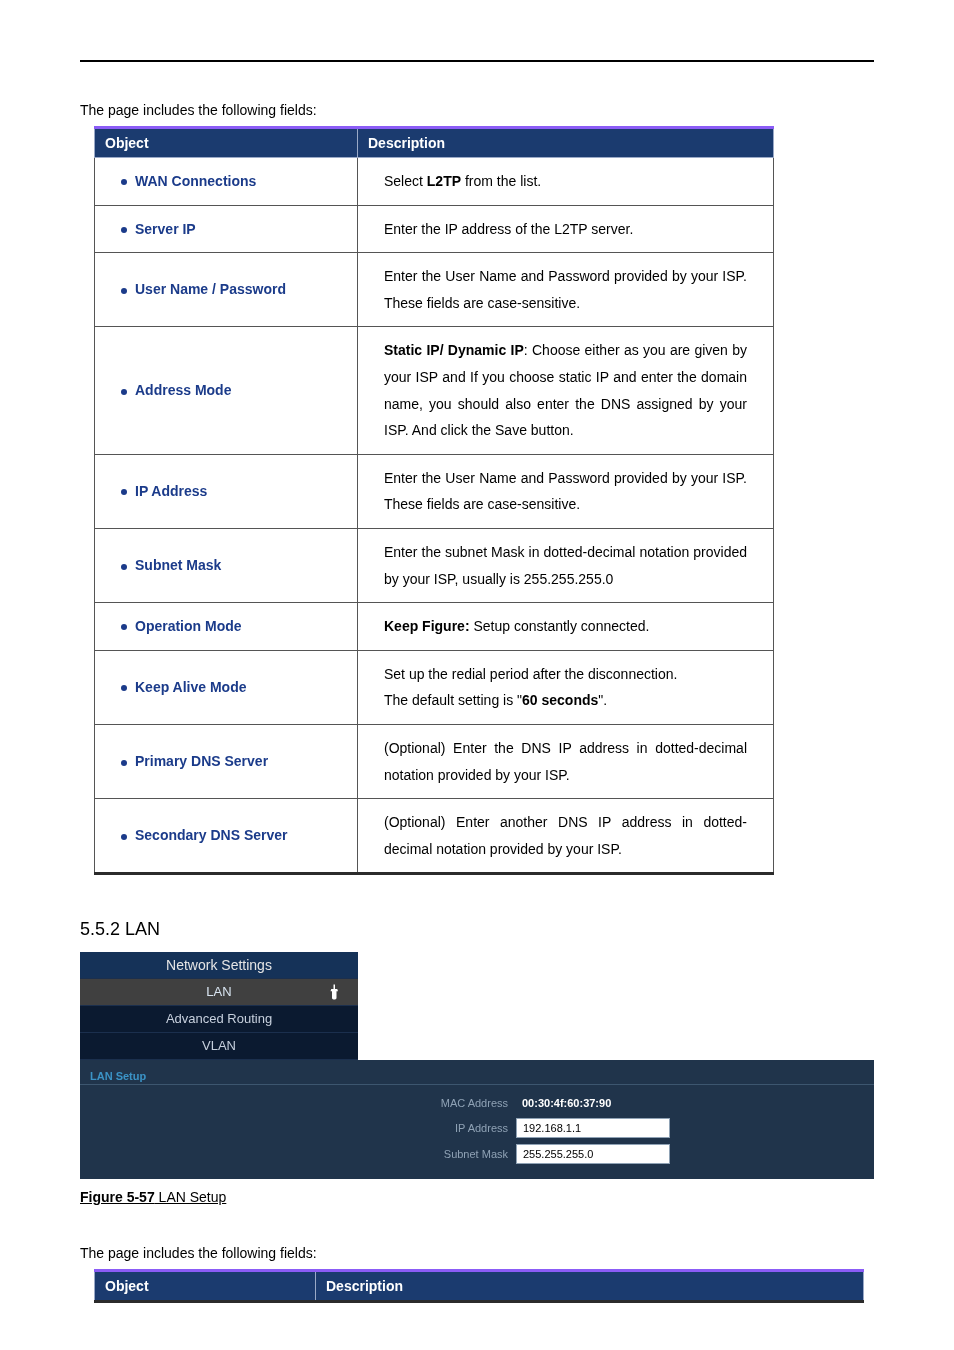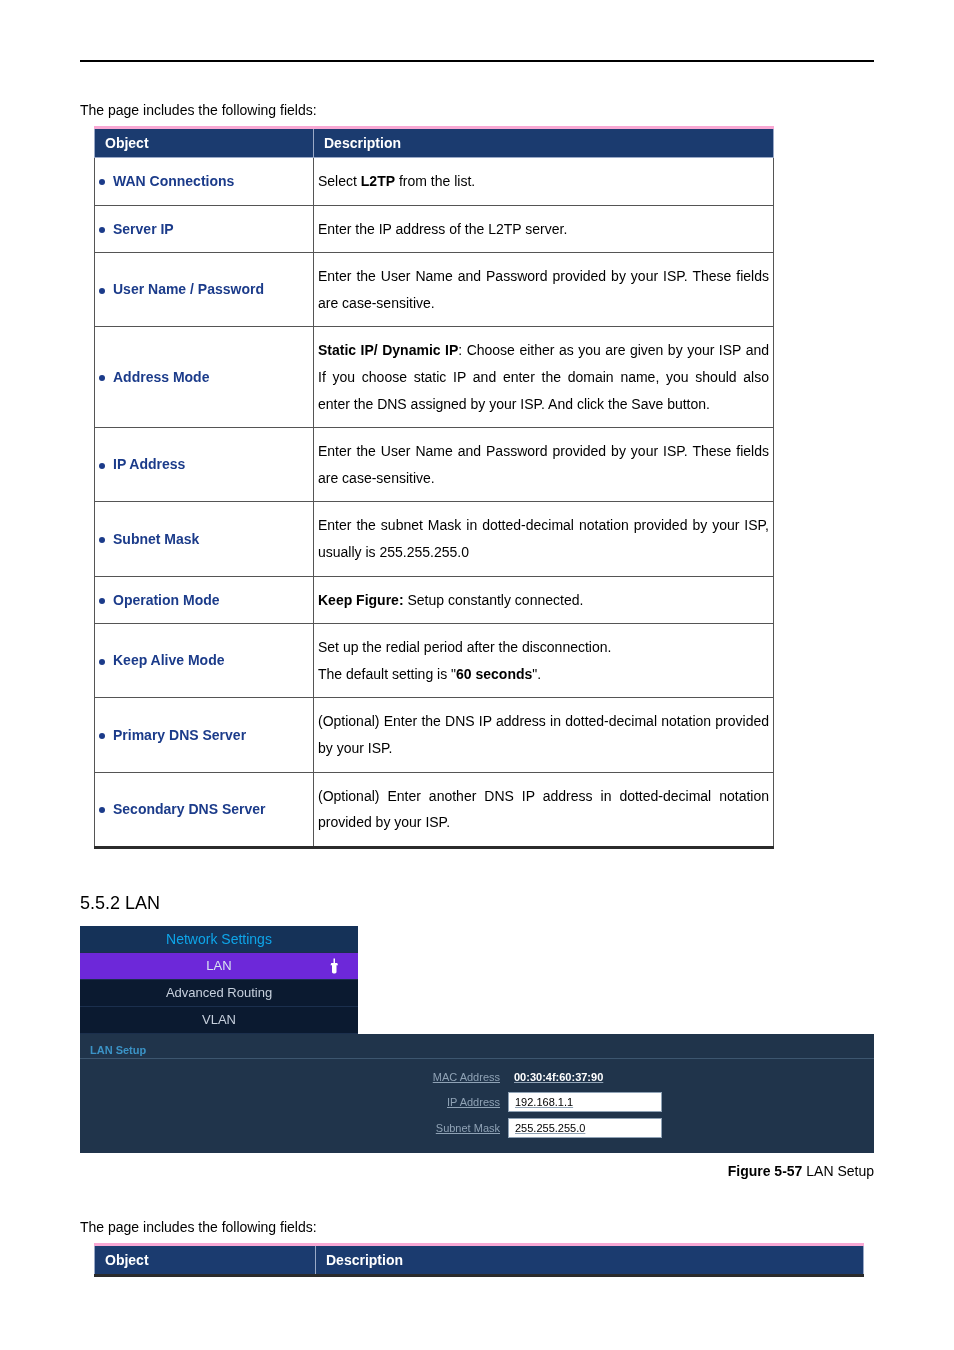--- a/index.html
+++ b/index.html
@@ -32,21 +32,21 @@
   table.fields th {
     background: #1b3b6f;
     color: #fff;
     text-align: left;
     padding: 6px 10px;
     border: 1px solid #9aa9c7;
     font-size: 14px;
   }
   table.fields td {
     border: 1px solid #555;
-    padding: 10px 4px;
+    padding: 10px 26px;
     vertical-align: middle;
     font-size: 14px;
     line-height: 1.9;
     text-align: justify;
   }
   table.fields td.obj {
     color: #1b3b8a;
     font-weight: bold;
     width: 210px;
   }
@@ -74,26 +74,26 @@
     font-size: 13px;
     border-collapse: collapse;
   }
   .shot-nav .row {
     height: 26px;
     text-align: center;
     line-height: 26px;
     border-bottom: 1px solid #1b2f4d;
   }
   .shot-nav .title {
-    color: #0ea5e9;
+    color: #e5e5e5;
     background: #153258;
     font-size: 14px;
   }
   .shot-nav .active {
-    background: #6d28d9;
+    background: #404040;
     color: #d8e4f0;
     position: relative;
   }
   .cursor {
     position: absolute;
     right: 14px;
     top: 4px;
     width: 18px;
     height: 18px;
     color: #fff;
@@ -108,22 +108,21 @@
   .lan-panel .title {
     color: #3b93c6;
     font-weight: bold;
     padding: 2px 10px;
     border-bottom: 1px solid #3d566f;
     margin-bottom: 6px;
   }
   .lan-panel .frow {
     display: flex;
     align-items: center;
-    padding: 3px 0;
-    text-decoration: underline;
+    padding: 3px 8px;
   }
   .lan-panel .flabel {
     width: 420px;
     text-align: right;
     padding-right: 8px;
     color: #8fa2b5;
   }
   .lan-panel .fval {
     width: 140px;
     height: 18px;
@@ -134,41 +133,42 @@
     border: 1px solid #8fa2b5;
     line-height: 18px;
   }
   .lan-panel .fval.static {
     background: transparent;
     border: none;
     color: #fff;
     font-weight: bold;
   }
   .figcap {
-    text-align: right;
+    text-align: left;
     font-size: 14px;
     margin-top: 10px;
+    text-decoration: underline;
   }
 
   table.fields2 {
     border-collapse: collapse;
     width: 770px;
     margin-left: 14px;
   }
   table.fields2 th {
     background: #1b3b6f;
     color: #fff;
     text-align: left;
     padding: 6px 10px;
     border: 1px solid #9aa9c7;
     font-size: 14px;
   }
   table.fields2 th:first-child { width: 200px; }
   .top-bot-heavy {
-    border-top: 3px solid #f9a8d4;
+    border-top: 3px solid #8b5cf6;
     border-bottom: 3px solid #2b2b2b;
   }
 </style>
 </head>
 <body>
 
 <div class="page">
   <div class="top-rule"></div>
 
   <div class="intro">The page includes the following fields:</div>

